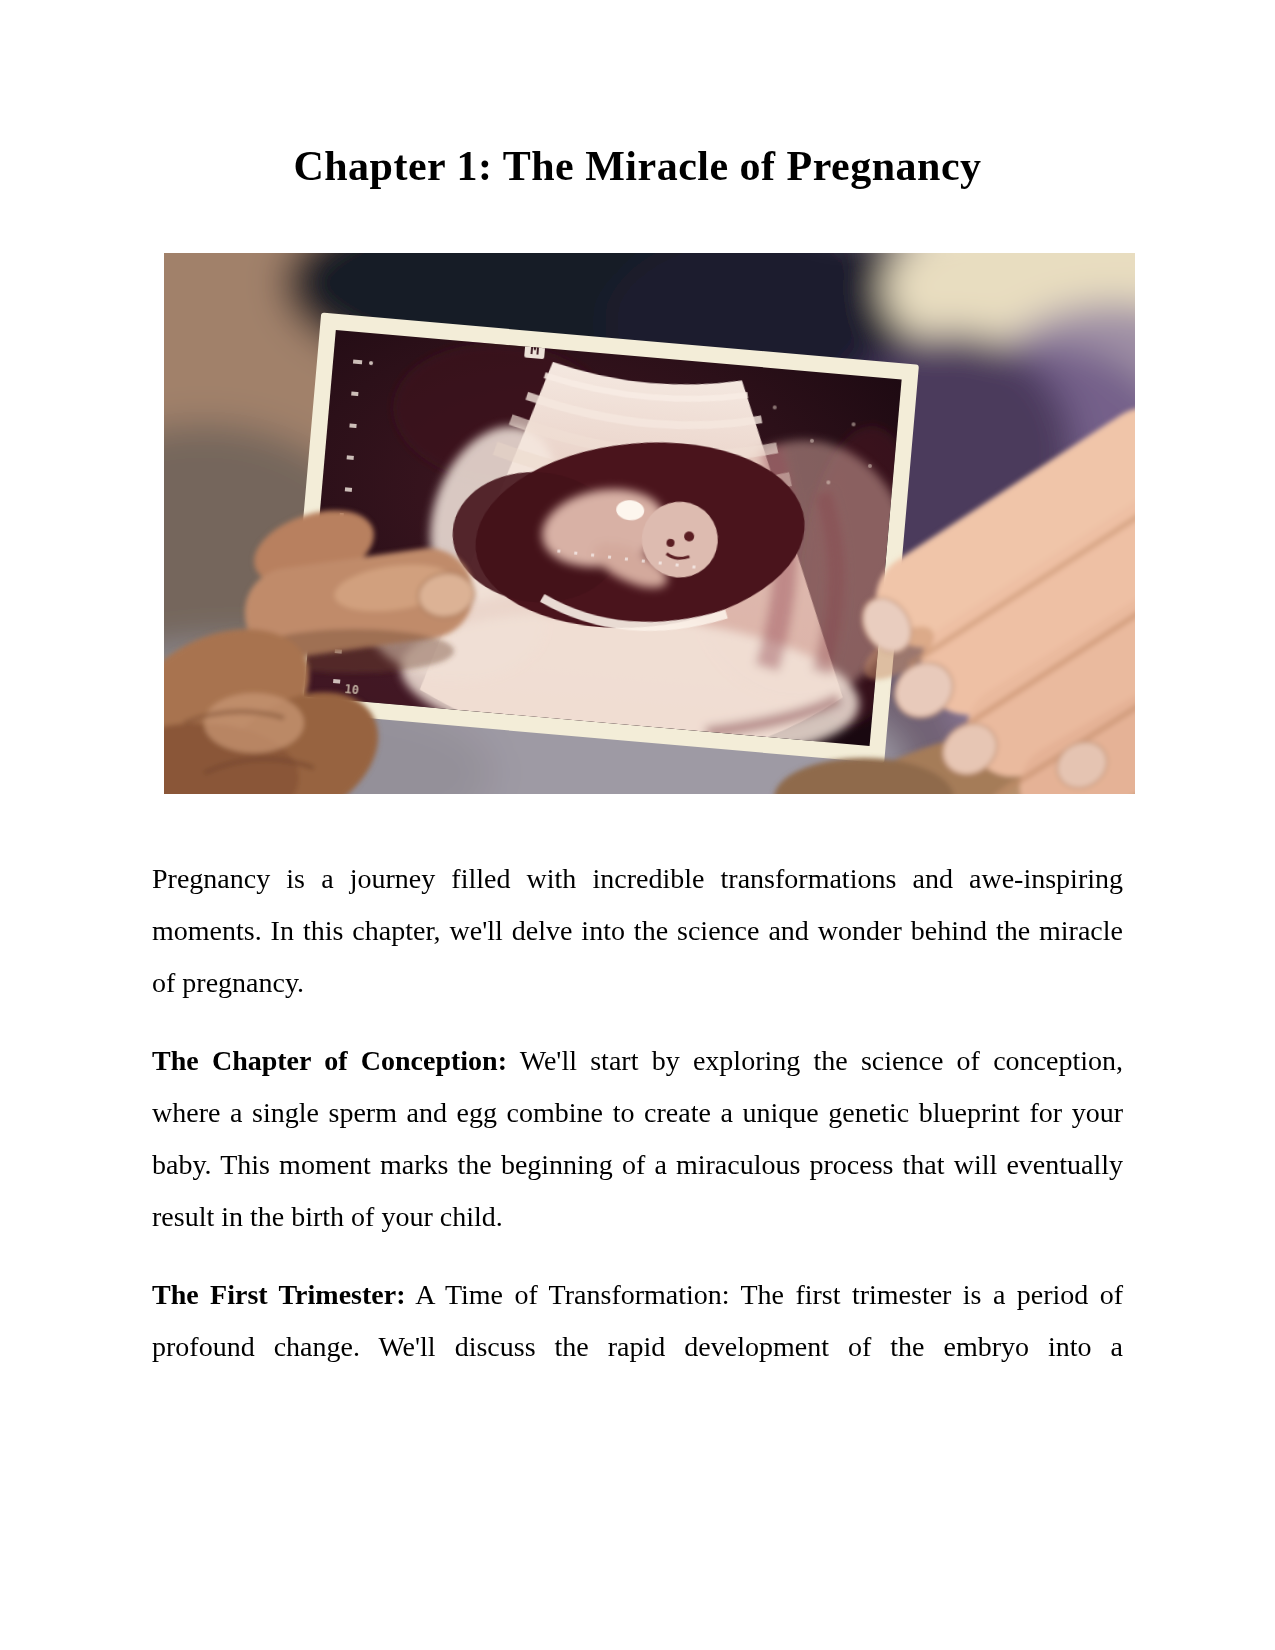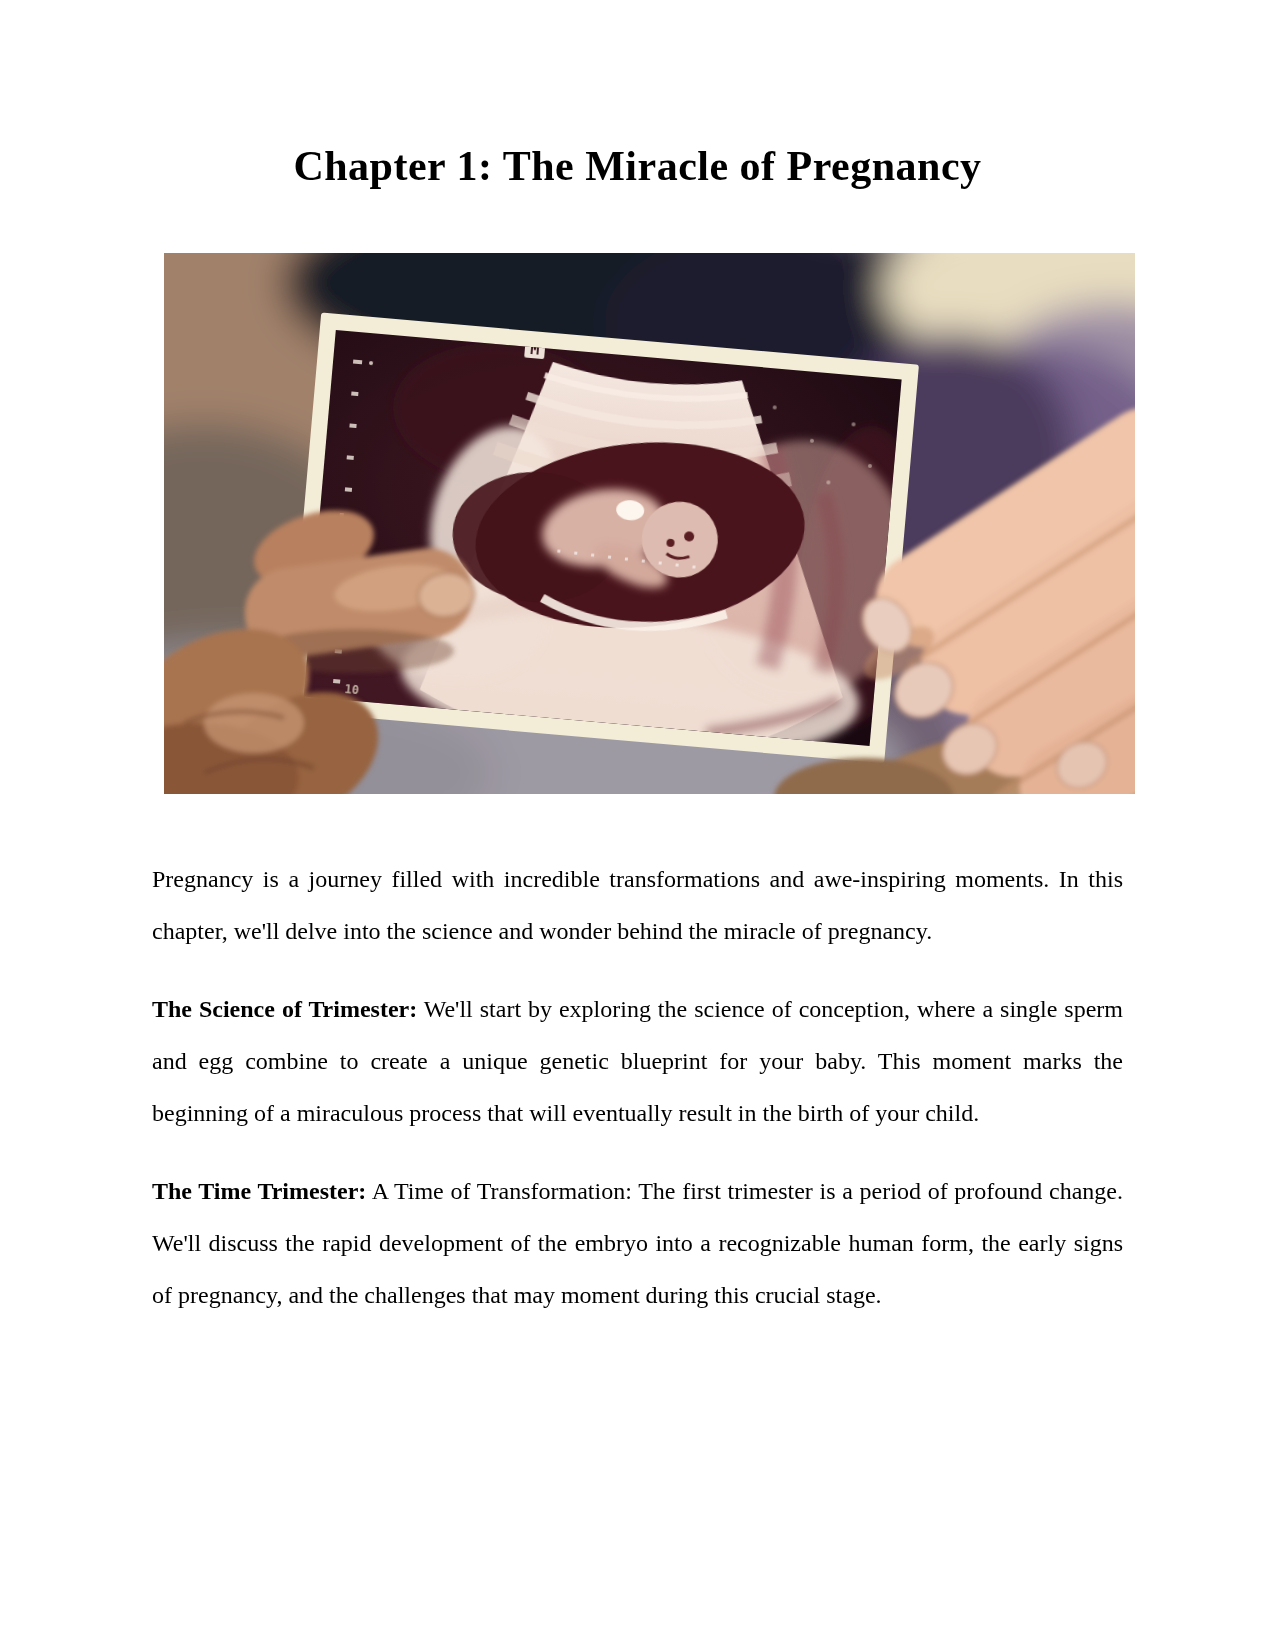--- a/index.html
+++ b/index.html
@@ -26,21 +26,21 @@
   }
   .figure-wrap {
     width: 971px;
     height: 541px;
     margin: 61px 0 0 12px;
     overflow: hidden;
   }
   .figure-wrap svg { display: block; }
   .body-copy { margin-top: 59px; }
   .body-copy p {
-    font-size: 24px;
+    font-size: 28px;
     line-height: 52px;
     text-align: justify;
     margin: 0 0 26px 0;
   }
   .body-copy .lead { font-weight: 700; }
   .us-label {
     font-family: "DejaVu Sans Mono", monospace;
     font-weight: 700;
   }
 </style>
@@ -223,20 +223,20 @@
 
       </g>
     </svg>
   </div>
 
   <div class="body-copy">
     <p>
       <span class="lead"></span><span>Pregnancy is a journey filled with incredible transformations and awe-inspiring moments. In this chapter, we'll delve into the science and wonder behind the miracle of pregnancy.</span>
     </p>
     <p>
-      <span class="lead">The Science of Trimester:</span><span> We'll start by exploring the science of conception, where a single sperm and egg combine to create a unique genetic blueprint for your baby. This moment marks the beginning of a miraculous process that will eventually result in the birth of your child.</span>
+      <span class="lead">The Chapter of Conception:</span><span> We'll start by exploring the science of conception, where a single sperm and egg combine to create a unique genetic blueprint for your baby. This moment marks the beginning of a miraculous process that will eventually result in the birth of your child.</span>
     </p>
     <p>
-      <span class="lead">The Time Trimester:</span><span> A Time of Transformation: The first trimester is a period of profound change. We'll discuss the rapid development of the embryo into a recognizable human form, the early signs of pregnancy, and the challenges that may moment during this crucial stage.</span>
+      <span class="lead">The First Trimester:</span><span> A Time of Transformation: The first trimester is a period of profound change. We'll discuss the rapid development of the embryo into a recognizable human form, the early signs of pregnancy, and the challenges that may moment during this crucial stage.</span>
     </p>
   </div>
 
 </div>
 
 </body></html>

